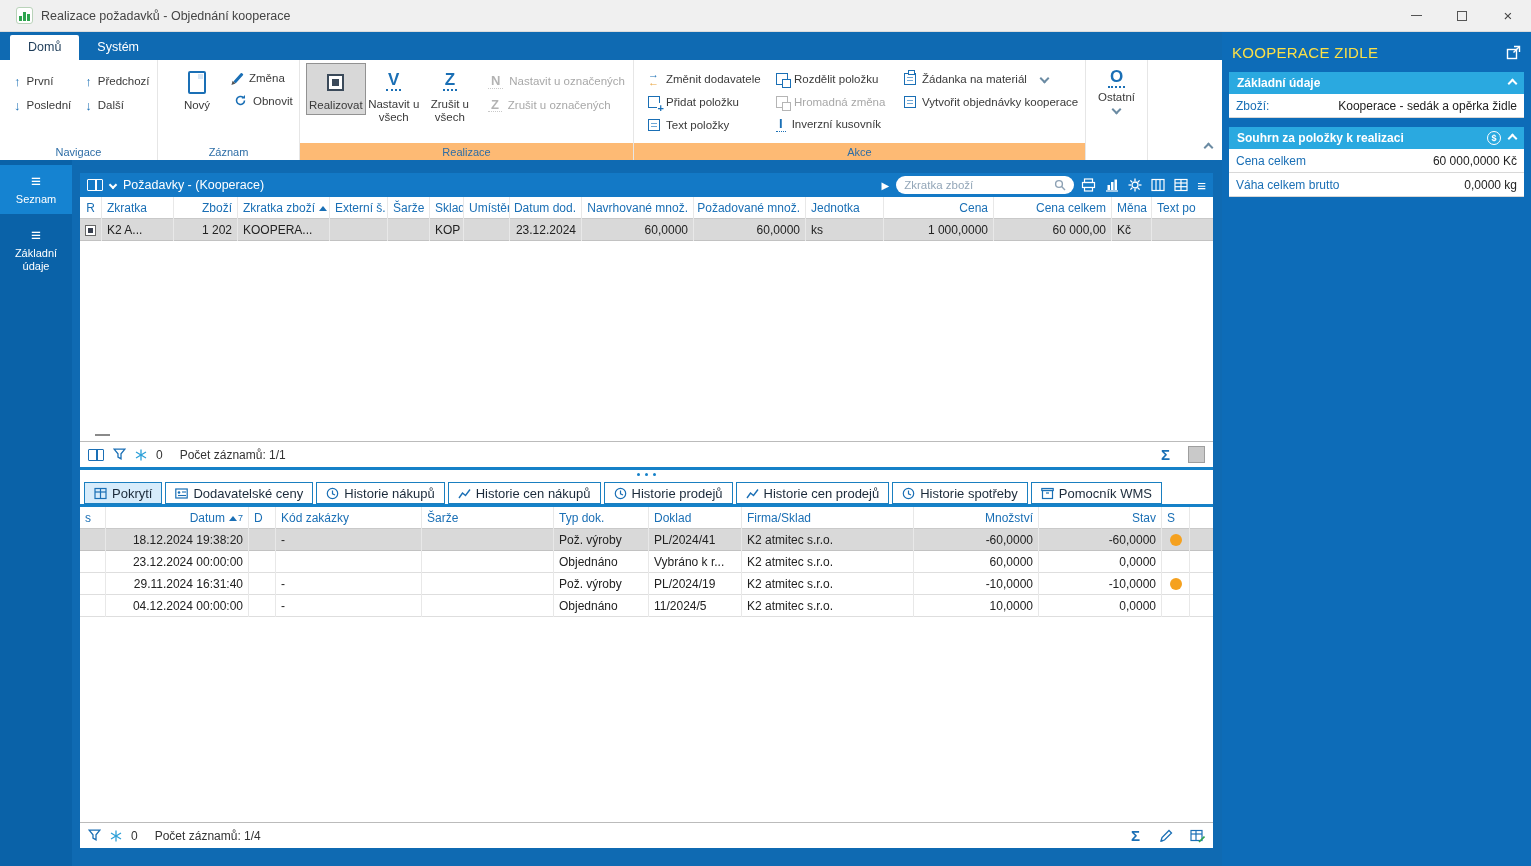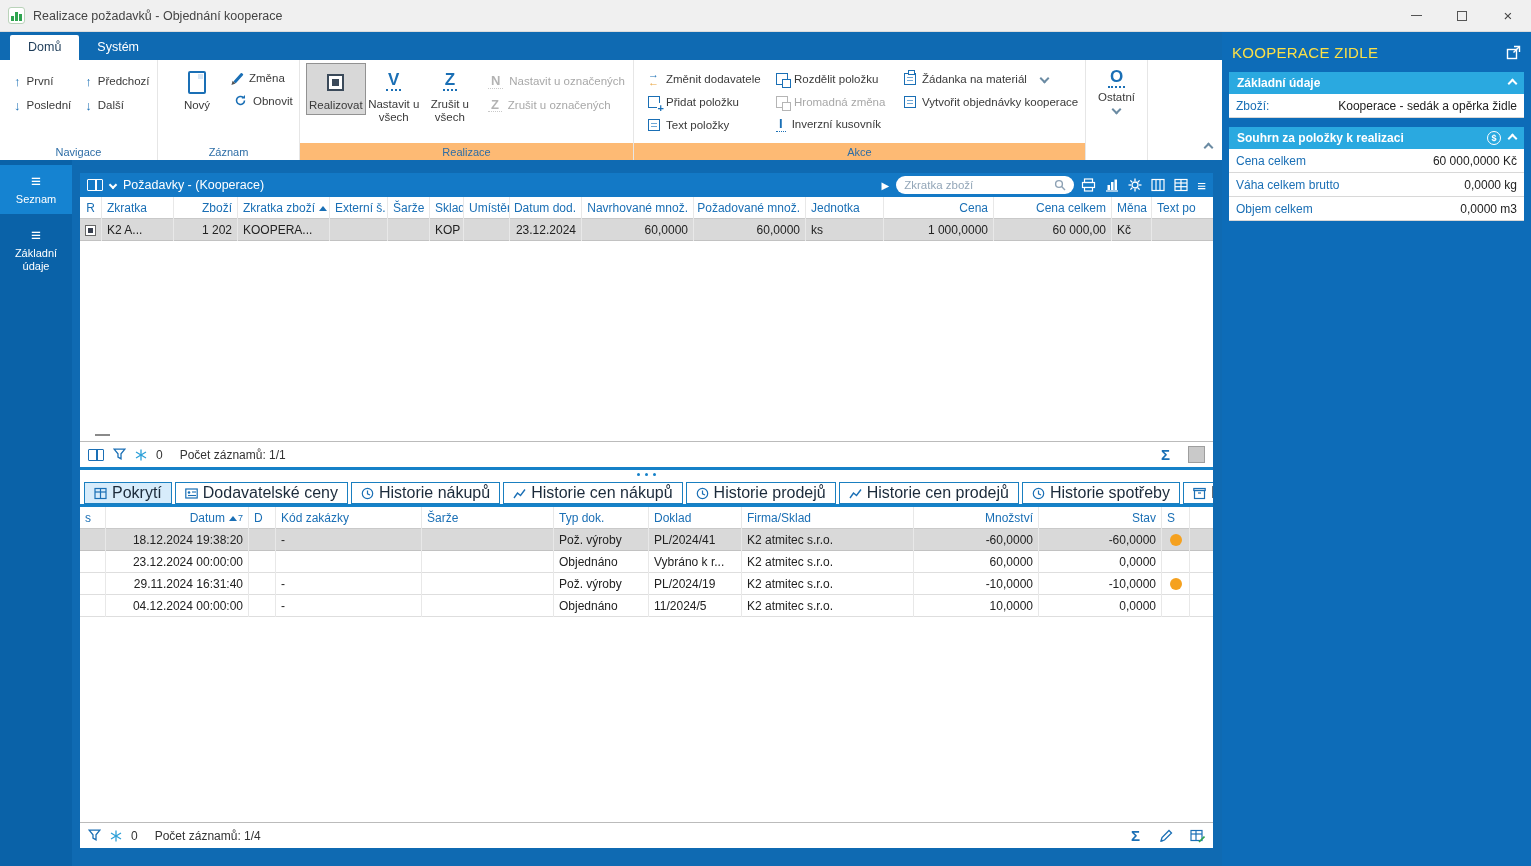--- a/index.html
+++ b/index.html
@@ -1,20 +1,20 @@
 <!DOCTYPE html>
 <html><head>
 <meta charset="utf-8">
 <style>
 *{margin:0;padding:0;box-sizing:border-box}
 body{width:1531px;height:866px;font-family:"Liberation Sans",sans-serif;font-size:12px;color:#222;overflow:hidden}
 #window{position:relative;width:1531px;height:866px;background:#0f6ab2;overflow:hidden}
 
 
-.titlebar{position:absolute;top:0;left:0;width:100%;height:32px;background:#f0f0f0;display:flex;align-items:center;padding-left:8px;border-bottom:1px solid #dcdcdc}
+.titlebar{position:absolute;top:0;left:0;width:100%;height:32px;background:#f0f0f0;display:flex;align-items:center;padding-left:16px;border-bottom:1px solid #dcdcdc}
 .app-icon{width:17px;height:17px;border-radius:3px;background:#fff;border:1px solid #b9d3b9;display:flex;align-items:flex-end;justify-content:center;gap:1px;padding:2px;margin-right:8px}
 .app-icon i{display:block;width:3px;background:#2ea44f}
 .win-title{color:#444;font-size:12.5px}
 .win-controls{margin-left:auto;display:flex;height:32px}
 .wc{width:46px;height:32px;display:flex;align-items:center;justify-content:center;color:#444;cursor:pointer}
 .wc .min-g{width:11px;height:1.5px;background:#555}
 .wc .max-g{width:10px;height:10px;border:1.2px solid #555}
 .wc.close{font-size:15px}
 
 
@@ -111,21 +111,21 @@
 .freeze-count{color:#333;font-size:12px}
 .records{font-size:12px;color:#333;margin-left:8px}
 .sigma{font-size:15px;color:#1a6fb5;font-weight:bold;line-height:1;cursor:pointer}
 .sum-cell{width:17px;height:17px;background:#c9c9c9;border:1px solid #9e9e9e;margin-left:9px}
 .mla{margin-left:auto}
 
 
 .splitter{height:12px;background:#fff;border-top:3px solid #1581c8;display:flex;align-items:center;justify-content:center;gap:5px;flex:none;cursor:row-resize}
 .splitter i{width:3px;height:3px;border-radius:50%;background:#1581c8}
 .tabstrip{height:25px;display:flex;align-items:flex-end;gap:3px;padding:0 4px;background:#fff;flex:none}
-.dtab{height:22px;display:flex;align-items:center;gap:5px;padding:0 9px;border:1px solid #1a7fc0;font-size:16px;color:#1b2a3a;background:#fff;cursor:pointer;white-space:nowrap}
+.dtab{height:22px;display:flex;align-items:center;gap:5px;padding:0 9px;border:1px solid #1a7fc0;font-size:13px;color:#1b2a3a;background:#fff;cursor:pointer;white-space:nowrap}
 .dtab.active{background:#d7ecfb}
 .tabline{height:3px;background:#1581c8;flex:none}
 
 
 .right-panel{position:absolute;top:32px;left:1222px;width:309px;height:834px;background:#0d6cb8;padding:0 7px;display:flex;flex-direction:column}
 .panel-header{height:40px;display:flex;align-items:center;color:#fde047;padding:0 3px}
 .panel-title{font-size:15px;letter-spacing:.3px;flex:1}
 .section-bar{height:22px;background:#2aa9e0;display:flex;align-items:center;padding:0 8px;color:#fff;font-weight:bold;font-size:12px;gap:8px;flex:none}
 .coin{width:14px;height:14px;border:1.5px solid #fff;border-radius:50%;display:flex;align-items:center;justify-content:center;font-size:9px;font-weight:bold;line-height:1}
 .panel-row{background:#fff;display:flex;align-items:center;height:24px;padding:0 7px;border-bottom:1px solid #d8d8d8;font-size:12px;flex:none}
@@ -648,19 +648,15 @@
       <span class="chev up" style="color:#fff"></span>
     </div>
     <div class="panel-row">
       <span class="lbl">Cena celkem</span>
       <span class="val">60 000,0000 Kč</span>
     </div>
     <div class="panel-row">
       <span class="lbl">Váha celkem brutto</span>
       <span class="val">0,0000 kg</span>
     </div>
-    <div class="panel-row">
-      <span class="lbl">Objem celkem</span>
-      <span class="val">0,0000 m3</span>
-    </div>
   </div>
 
 </div>
 
 </body></html>

